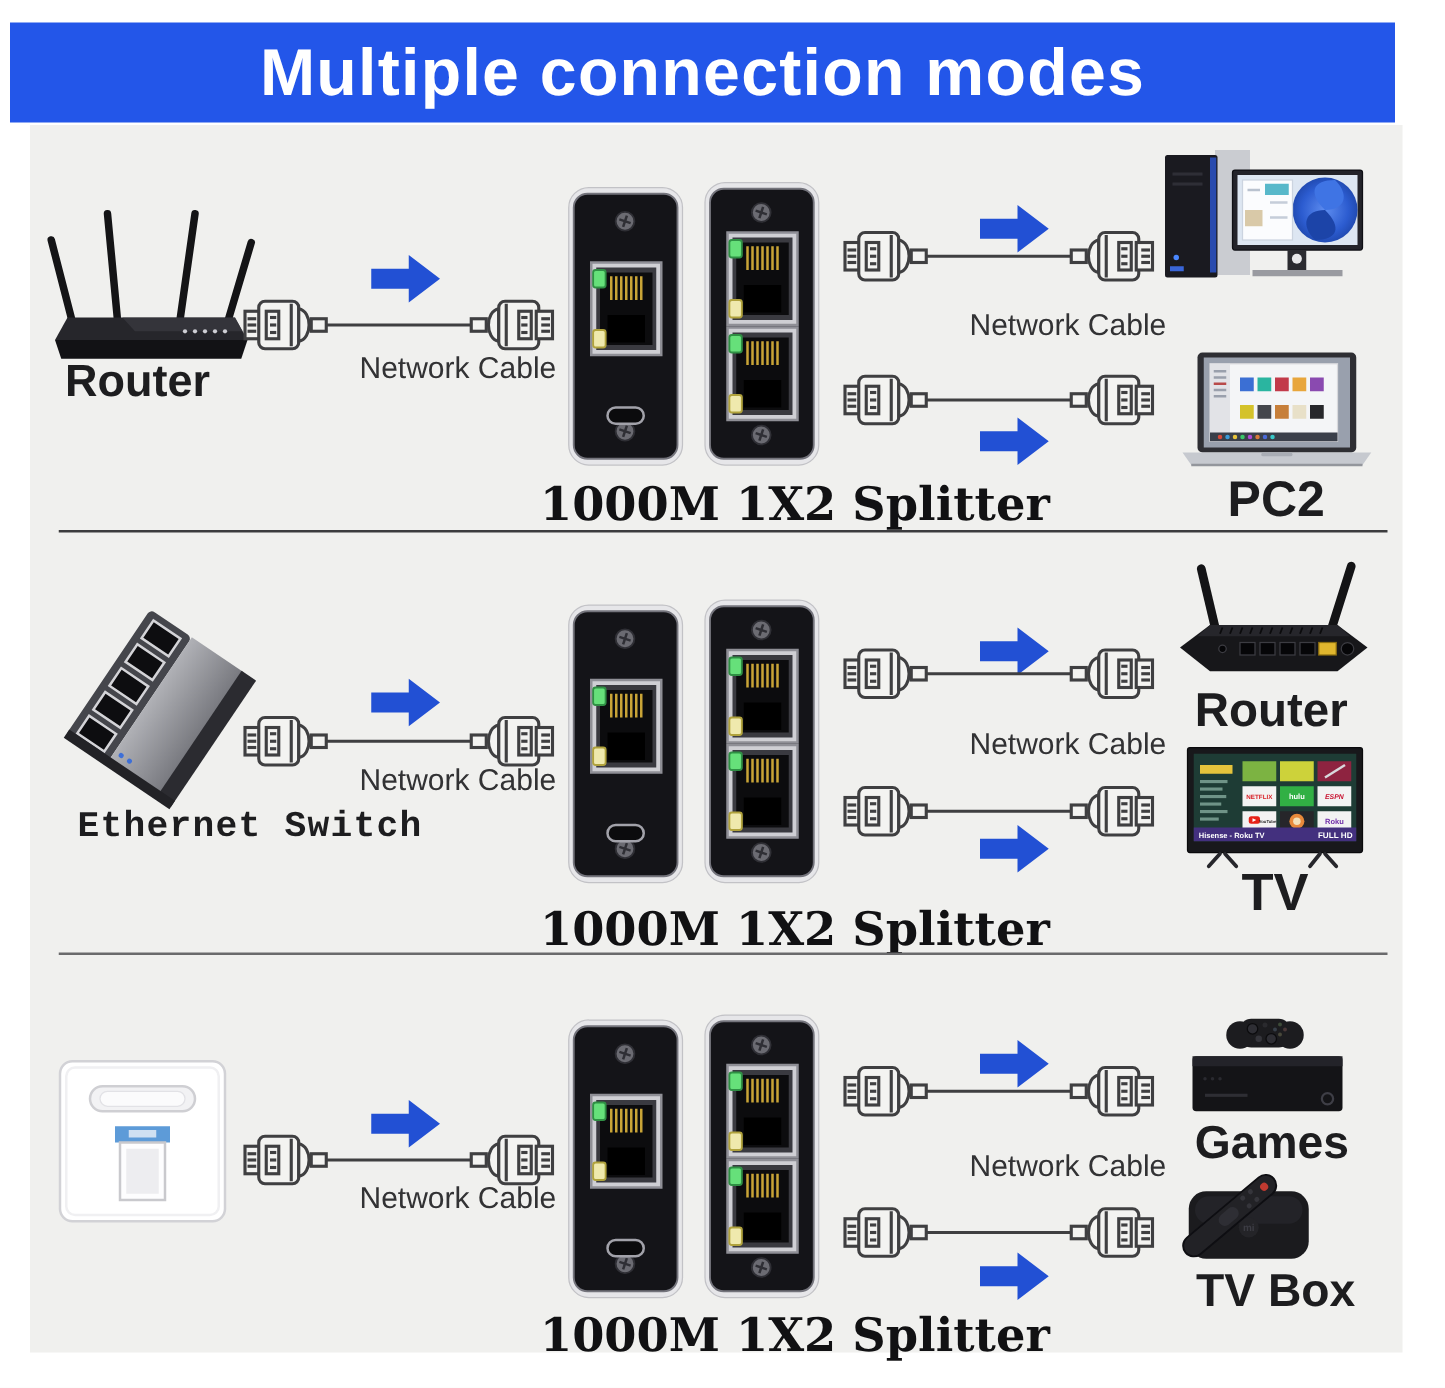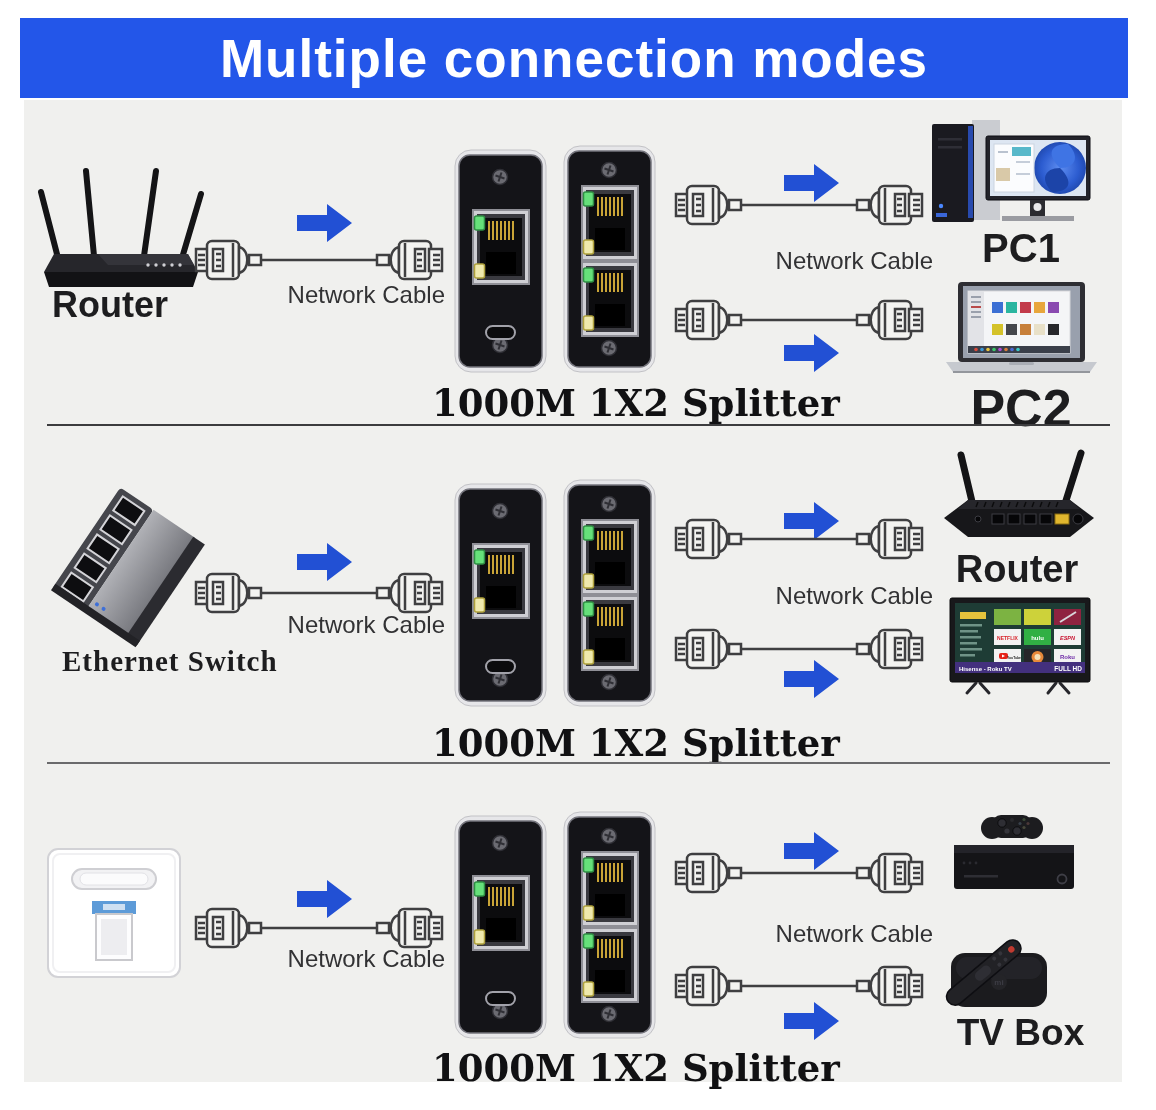--- a/index.html
+++ b/index.html
@@ -1,28 +1,28 @@
 <!DOCTYPE html>
 <html><head>
 <meta charset="utf-8">
 <style>
   *{margin:0;padding:0;box-sizing:border-box}
   html,body{background:#ffffff}
   body{width:1156px;height:1110px;font-family:"Liberation Sans",sans-serif}
   #page{position:relative;width:1156px;height:1110px;background:#ffffff;overflow:hidden}
   .abs{position:absolute}
-  .banner{position:absolute;left:20px;top:18px;width:1108px;height:80px;background:#2356e9;
+  .banner{position:absolute;left:8px;top:18px;width:1108px;height:80px;background:#2356e9;
           display:flex;align-items:center;justify-content:center}
   .banner-title{color:#ffffff;font-weight:800;font-size:53px;letter-spacing:1px}
   .panel{position:absolute;left:24px;top:100px;width:1098px;height:982px;background:#f0f0ee}
   .divider{position:absolute;left:47px;width:1063px;height:0;border-top:2px solid #3c3c3e}
   section{position:absolute;left:0;width:1156px}
   .lbl{position:absolute;color:#1d1d1f;font-weight:800;white-space:nowrap}
   .src-lbl{font-size:36px}
-  .mono-lbl{font-family:Liberation Serif, serif;font-weight:700;font-size:29px;letter-spacing:1px}
+  .mono-lbl{font-family:Liberation Mono, monospace;font-weight:700;font-size:29px;letter-spacing:1px}
   .tgt-lbl{text-align:center}
   .cable-lbl{position:absolute;font-size:24px;font-weight:400;color:#323234;text-align:right;white-space:nowrap}
   .split-lbl{position:absolute;font-family:"DejaVu Serif",serif;font-weight:700;font-size:37px;
              color:#111113;text-align:center;white-space:nowrap}
   svg{display:block;overflow:visible}
 </style>
 </head>
 <body>
 
 <div id="page">
@@ -176,21 +176,20 @@
       <rect x="66" y="28" width="40" height="48" fill="#fbfcfe" stroke="#ccd4e0"></rect>
       <rect x="84" y="31" width="19" height="9" fill="#58b8ca"></rect>
       <rect x="68" y="52" width="14" height="13" fill="#d9c9a8"></rect>
       <line x1="70" y1="36" x2="80" y2="36" stroke="#b9c2cf" stroke-width="2"></line>
       <line x1="88" y1="46" x2="102" y2="46" stroke="#c5cdd9" stroke-width="2"></line>
       <line x1="88" y1="58" x2="102" y2="58" stroke="#c5cdd9" stroke-width="2"></line>
       <rect x="102" y="84" width="15" height="16" fill="#2b2b30"></rect>
       <circle cx="109.5" cy="91" r="4" fill="#e8e8ea"></circle>
       <rect x="74" y="100" width="72" height="5" fill="#9a9ba1"></rect>
     </svg>
-    <div class="lbl tgt-lbl" style="left:941px;top:126px;width:160px;font-size:40px">PC1</div>
 
     <svg class="abs" style="left:944px;top:180px" width="155" height="98" viewBox="0 0 155 98">
       <rect x="14" y="2" width="127" height="80" rx="4" fill="#2e2e33"></rect>
       <rect x="19" y="6" width="117" height="72" fill="#99a0ad"></rect>
       <rect x="24" y="11" width="102" height="62" fill="#f4f5f7" stroke="#d8d8dc"></rect>
       <rect x="24" y="11" width="16" height="62" fill="#e2e3e7"></rect>
       <g>
         <rect x="27" y="16" width="10" height="2" fill="#9aa0ac"></rect>
           <rect x="27" y="21" width="10" height="2" fill="#9aa0ac"></rect>
         <rect x="27" y="26" width="10" height="2" fill="#b84a4a"></rect>
@@ -217,21 +216,21 @@
           <circle cx="50" cy="69.5" r="1.8" fill="#3ac86a"></circle>
         <circle cx="56" cy="69.5" r="1.8" fill="#b04ad8"></circle>
           <circle cx="62" cy="69.5" r="1.8" fill="#d87a3a"></circle>
         <circle cx="68" cy="69.5" r="1.8" fill="#4a6ad8"></circle>
           <circle cx="74" cy="69.5" r="1.8" fill="#38c8c8"></circle>
       </g>
       <polygon points="2,82 153,82 146,92 9,92" fill="#c6c9cf"></polygon>
       <rect x="65" y="82" width="25" height="3" rx="1.5" fill="#a9adb5"></rect>
       <line x1="9" y1="92" x2="146" y2="92" stroke="#93969c" stroke-width="2"></line>
     </svg>
-    <div class="lbl tgt-lbl" style="left:941px;top:278px;width:160px;font-size:52px">PC2</div>
+    <div class="lbl tgt-lbl" style="left:941px;top:278px;width:160px;font-size:40px">PC2</div>
   </section>
 
   <div class="divider" style="top:424px"></div>
 
   <section style="top:425px;height:338px">
 
     <svg class="abs" style="left:50px;top:62px" width="145" height="162" viewBox="0 0 145 162">
       <g transform="translate(0,10) rotate(34 66 72)">
         <rect x="24" y="2" width="40" height="122" rx="4" fill="#45464c"></rect>
         <rect x="31" y="8" width="26" height="17" fill="#0d0d10" stroke="#d4d4d8" stroke-width="2"></rect>
@@ -337,20 +336,21 @@
       <rect x="7" y="66" width="130" height="11" fill="#43307e"></rect>
       <text x="11" y="74.5" font-size="6" font-weight="bold" fill="#ffffff">Hisense - Roku TV</text>
       <text x="134" y="74.5" text-anchor="end" font-size="6.5" font-weight="bold" fill="#ffffff">FULL HD</text>
       <g stroke="#26262b" stroke-width="3" stroke-linecap="round">
         <line x1="28" y1="87" x2="19" y2="97"></line>
           <line x1="32" y1="87" x2="41" y2="97"></line>
         <line x1="108" y1="87" x2="100" y2="97"></line>
           <line x1="112" y1="87" x2="121" y2="97"></line>
       </g>
     </svg>
+    <div class="lbl tgt-lbl" style="left:940px;top:265px;width:160px;font-size:42px">TV</div>
   </section>
 
   <div class="divider" style="top:762px;border-top-color:#6a6a6c"></div>
 
   <section style="top:763px;height:319px">
 
     <svg class="abs" style="left:46px;top:84px" width="140" height="135" viewBox="0 0 140 135">
       <rect x="2" y="2" width="132" height="128" rx="10" fill="#ffffff" stroke="#d2d2d6" stroke-width="2"></rect>
       <rect x="7" y="7" width="122" height="118" rx="7" fill="none" stroke="#f0f0f2" stroke-width="2"></rect>
       <rect x="26" y="22" width="84" height="20" rx="10" fill="#f2f2f4" stroke="#cfcfd3" stroke-width="2"></rect>
@@ -401,20 +401,21 @@
         <circle cx="74" cy="22.5" r="1.6" fill="#48483a"></circle>
       <circle cx="62" cy="15" r="2" fill="#2a2a2e"></circle>
       <rect x="4" y="40" width="120" height="44" rx="3" fill="#141417"></rect>
       <rect x="4" y="40" width="120" height="8" fill="#232329"></rect>
       <rect x="14" y="70" width="34" height="2.5" fill="#2e2e34"></rect>
       <circle cx="112" cy="74" r="4.5" fill="none" stroke="#3e3e46" stroke-width="1.8"></circle>
       <circle cx="14" cy="58" r="1.4" fill="#2a2a30"></circle>
         <circle cx="20" cy="58" r="1.4" fill="#2a2a30"></circle>
       <circle cx="26" cy="58" r="1.4" fill="#2a2a30"></circle>
     </svg>
+    <div class="lbl tgt-lbl" style="left:935px;top:130px;width:165px;font-size:37px">Games</div>
 
     <svg class="abs" style="left:945px;top:172px" width="150" height="78" viewBox="0 0 150 78">
       <rect x="6" y="18" width="96" height="54" rx="14" fill="#1b1b1e"></rect>
       <rect x="11" y="22" width="86" height="22" rx="11" fill="#26262a" opacity="0.8"></rect>
       <circle cx="54" cy="47" r="8" fill="#242428"></circle>
       <text x="54" y="50" text-anchor="middle" font-size="8" font-weight="bold" fill="#3c3c44">mi</text>
       <g transform="rotate(50 66 14)">
         <rect x="58" y="4" width="17" height="92" rx="8.5" fill="#222226" stroke="#0e0e12" stroke-width="1.5"></rect>
         <circle cx="66.5" cy="14" r="3.2" fill="#c03a30"></circle>
         <circle cx="62.5" cy="25" r="2" fill="#35353b"></circle>

